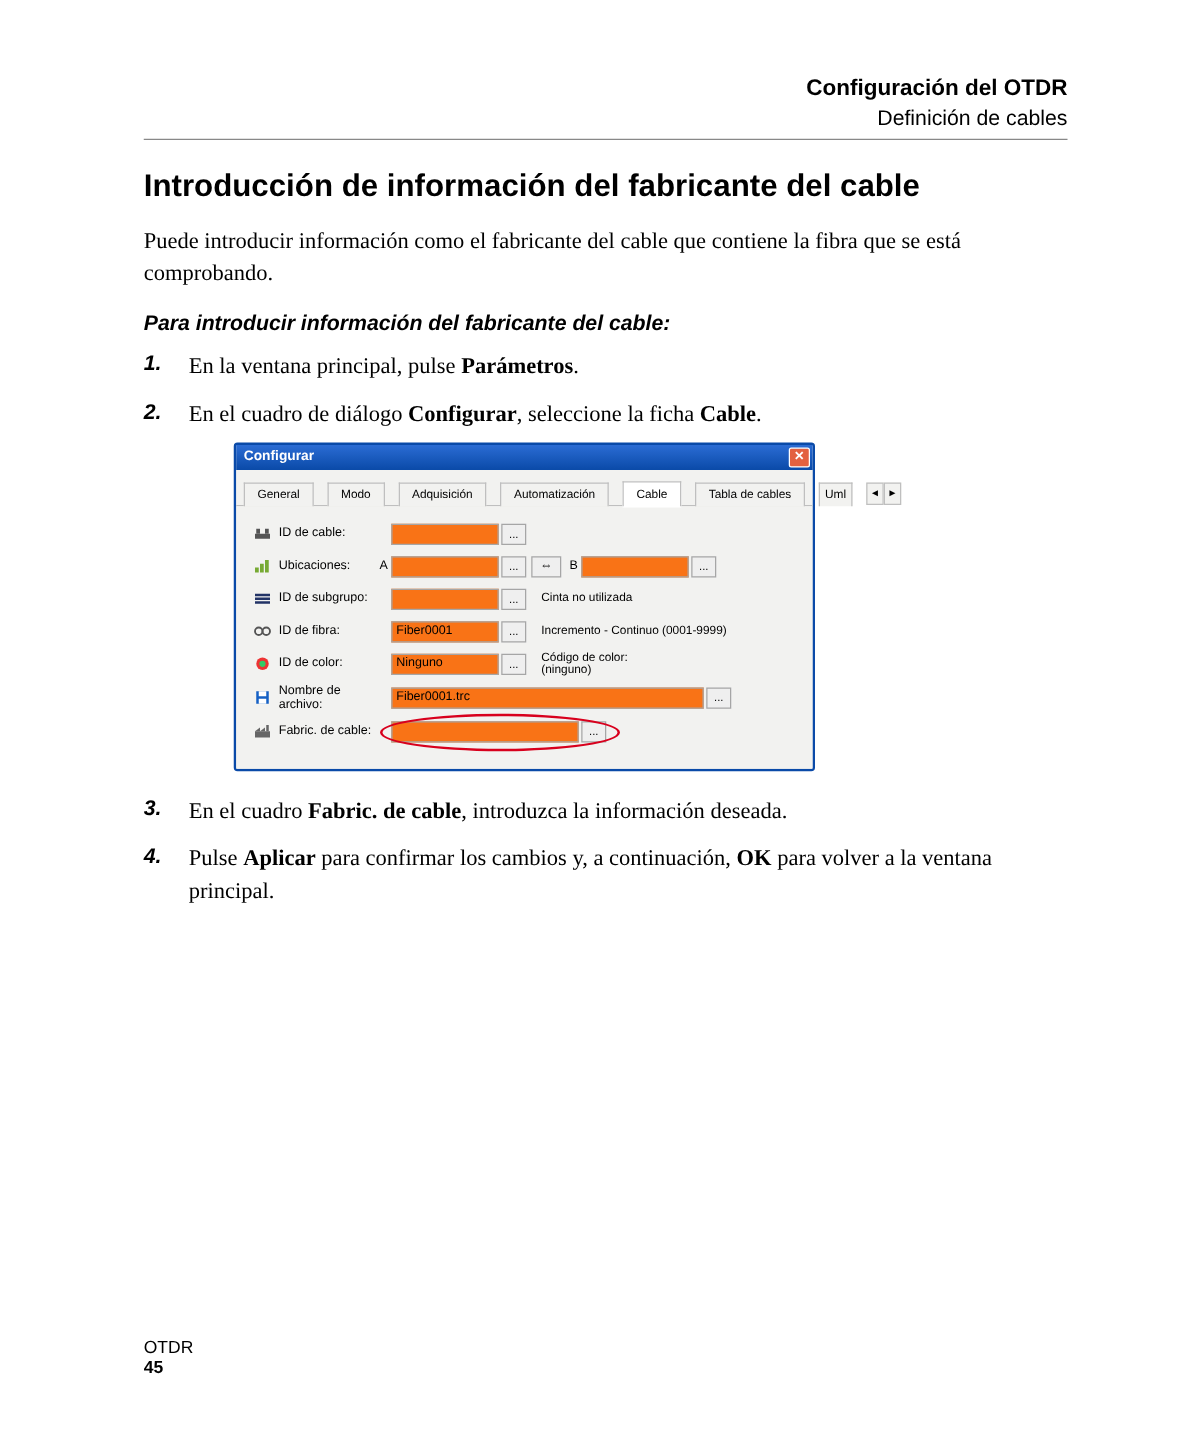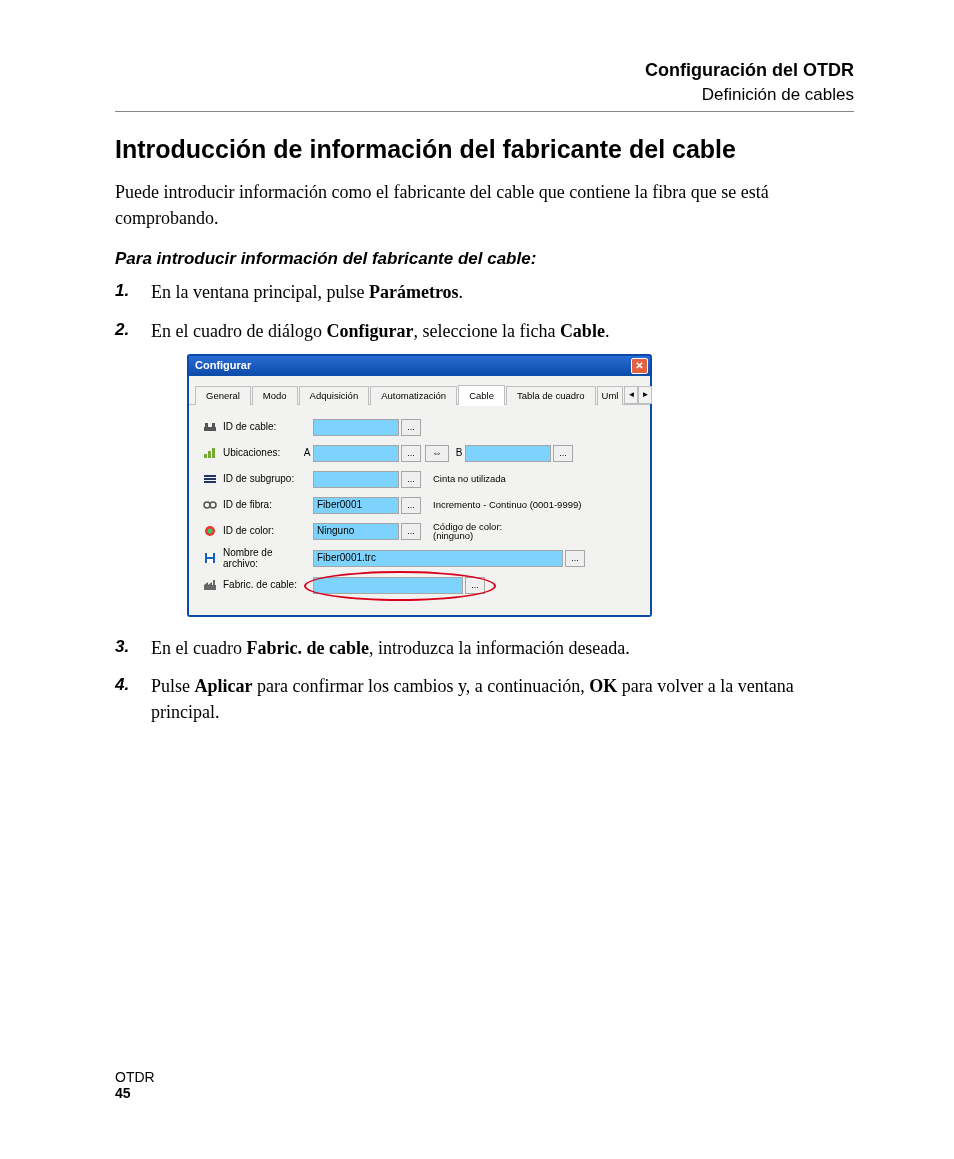--- a/index.html
+++ b/index.html
@@ -115,21 +115,21 @@
     color: #fff;
     display: flex;
     align-items: center;
     justify-content: center;
     font-size: 10px;
     font-weight: 700;
   }
   .tabstrip {
     display: flex;
     align-items: flex-end;
-    gap: 2px;
+    gap: 12px;
     padding: 8px 6px 0 6px;
     background: #f2f2f0;
     border-bottom: 1px solid #bfbfbf;
   }
   .tab {
     padding: 4px 10px 5px 10px;
     border: 1px solid #bfbfbf;
     border-bottom: none;
     background: #f2f2f0;
     margin-right: -1px;
@@ -184,21 +184,21 @@
     padding-left: 4px;
   }
   .mark-cell {
     width: 12px;
     flex-shrink: 0;
     text-align: center;
   }
   .input {
     height: 17px;
     border: 1px solid #a6a6a6;
-    background: #7dd3fc;
+    background: #f97316;
     box-sizing: border-box;
     padding: 0 3px;
     display: flex;
     align-items: center;
     overflow: hidden;
   }
   .input.w1 { width: 86px; }
   .input.w2 { width: 250px; }
   .input.wfab { width: 150px; }
   .btn-ell {
@@ -290,21 +290,21 @@
               <span>✕</span>
             </span>
           </div>
 
           <div class="tabstrip">
             <div class="tab">General</div>
             <div class="tab">Modo</div>
             <div class="tab">Adquisición</div>
             <div class="tab">Automatización</div>
             <div class="tab active">Cable</div>
-            <div class="tab">Tabla de cuadro</div>
+            <div class="tab">Tabla de cables</div>
             <div class="tab frag">Uml</div>
             <div class="tab-arrows">
               <div class="tab-arrow">
                   <span>◄</span>
                 </div>
               <div class="tab-arrow">
                   <span>►</span>
                 </div>
             </div>
           </div>

